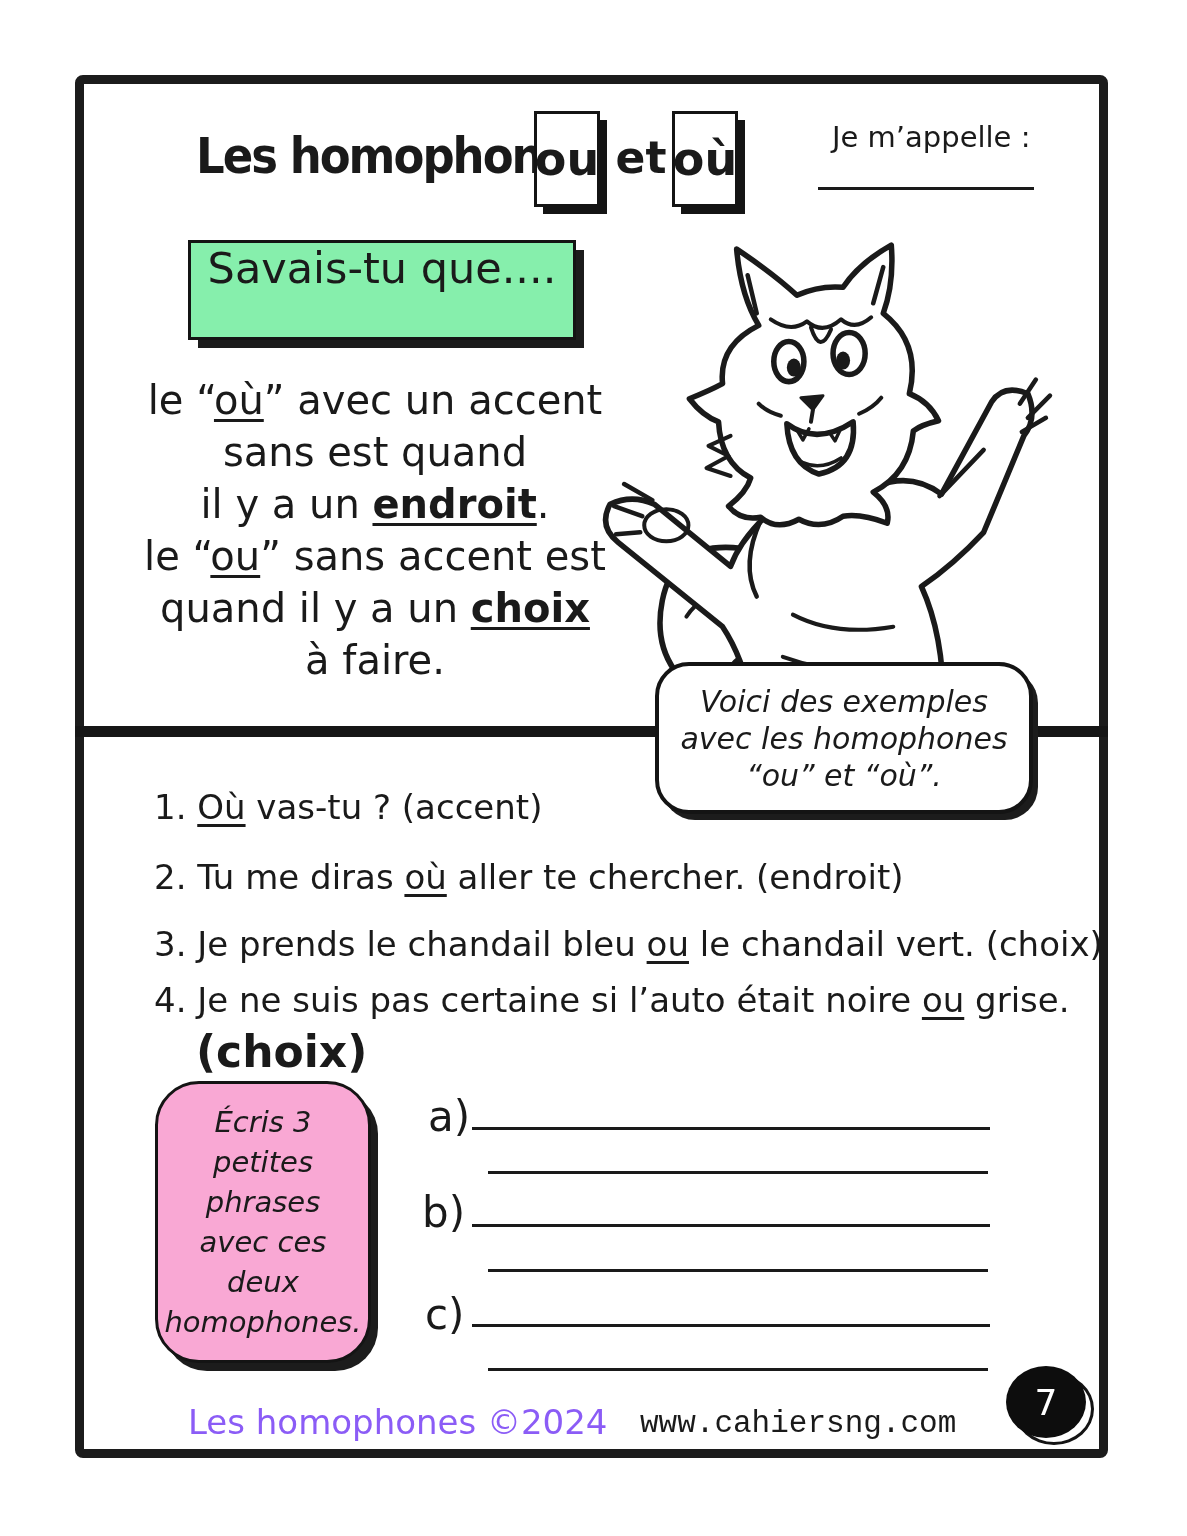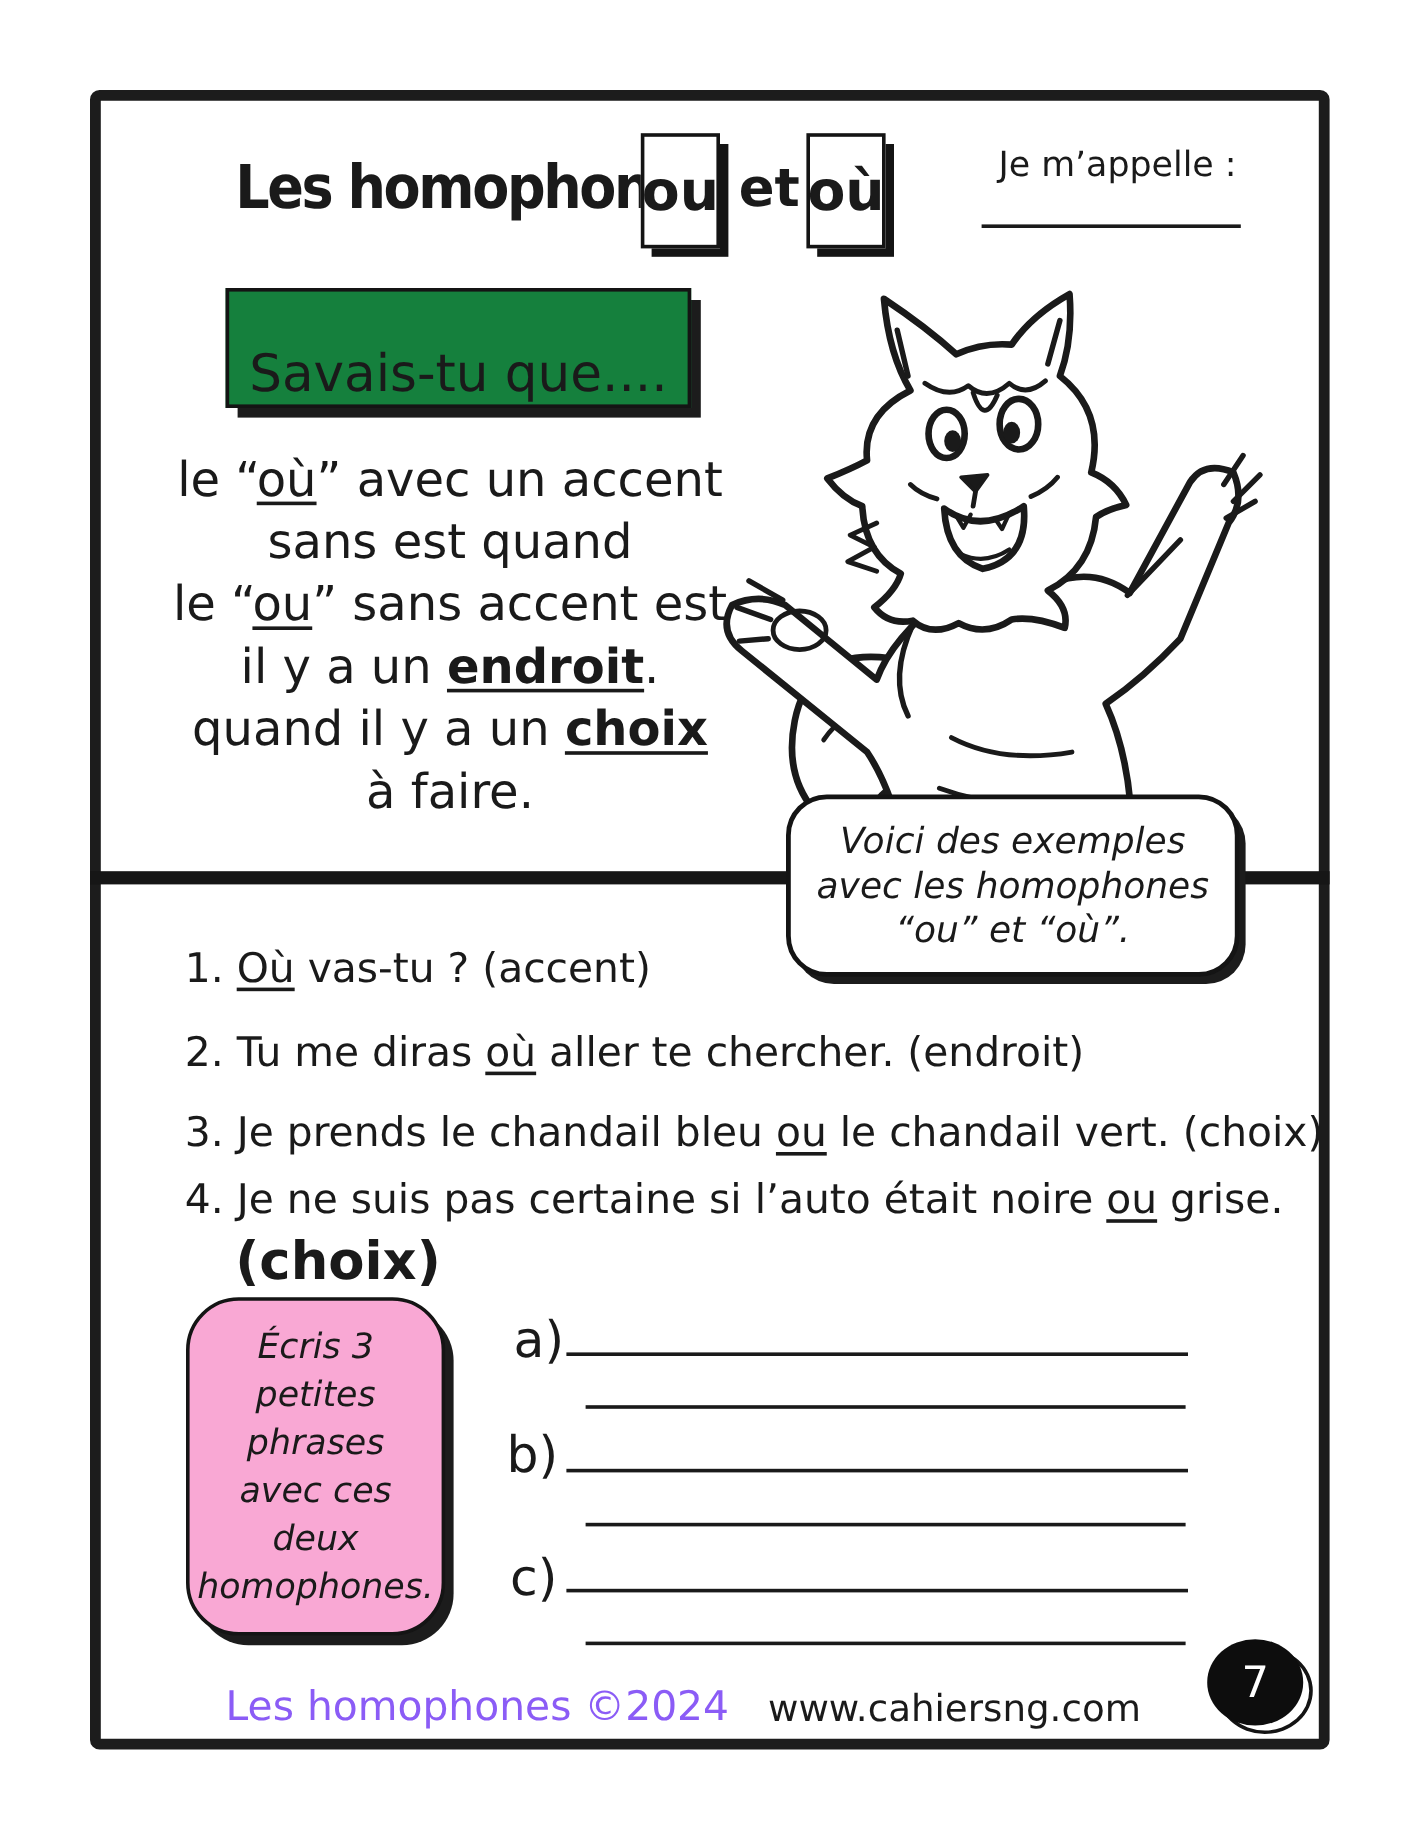--- a/index.html
+++ b/index.html
@@ -26,23 +26,23 @@
   .word-box.first { left:450px; }
   .word-box.second { left:588px; }
   .title-conj {
     position:absolute; left:524px; top:48px; width:66px; text-align:center;
     font-size:44px; font-weight:900;
   }
   .name-label { position:absolute; left:748px; top:36px; font-size:29px; white-space:nowrap; }
   .name-line { position:absolute; left:734px; top:78px; width:216px; height:28px; border-bottom:3px solid #1a1a1a; }
   
   .savais-box {
-    position:absolute; left:104px; top:156px; width:388px; height:100px; background:#15803d;
+    position:absolute; left:104px; top:156px; width:388px; height:100px; background:#86efac;
     border:3px solid #141414; box-shadow:9px 9px 0 -1px #1c1c1c;
-    display:flex; align-items:flex-end; justify-content:center; font-size:43px;
+    display:flex; align-items:flex-start; justify-content:center; font-size:43px;
   }
   
   .explanation {
     position:absolute; left:36px; top:290px; width:510px;
     font-size:40px; line-height:52px; text-align:center;
   }
   .u  { text-decoration:underline; text-underline-offset:5px; text-decoration-thickness:2.5px; }
   .bu { font-weight:bold; text-decoration:underline; text-underline-offset:5px; text-decoration-thickness:2.5px; }
   
   .cat { position:absolute; left:506px; top:148px; width:472px; height:474px; }
@@ -74,21 +74,21 @@
   .lbl-c { left:341px; top:1206px; }
   .ans-line { position:absolute; height:0; border-bottom:3px solid #1a1a1a; }
   .line-a  { left:388px; top:1043px; width:518px; }
   .line-a2 { left:404px; top:1087px; width:500px; }
   .line-b  { left:388px; top:1140px; width:518px; }
   .line-b2 { left:404px; top:1185px; width:500px; }
   .line-c  { left:388px; top:1240px; width:518px; }
   .line-c2 { left:404px; top:1284px; width:500px; }
   
   .footer-copyright { position:absolute; left:104px; top:1318px; font-size:34px; color:#8b5cf6; white-space:nowrap; }
-  .footer-website   { position:absolute; left:556px; top:1322px; font-size:31px; white-space:nowrap; }
+  .footer-website   { position:absolute; left:556px; top:1322px; font-size:31px; white-space:nowrap;font-family:Liberation Mono, monospace; }
   .page-num {
     position:absolute; left:922px; top:1282px; width:80px; height:72px; z-index:4;
   }
   .page-num .disc {
     position:absolute; left:0; top:0; width:80px; height:72px; border-radius:50%;
     background:#0d0d0d; color:#fff; display:flex; align-items:center; justify-content:center;
     font-size:36px; z-index:2;
   }
   .page-num .echo {
     position:absolute; left:8px; top:7px; width:80px; height:72px; border-radius:50%;
@@ -111,22 +111,22 @@
   <div class="name-label">Je m’appelle :</div>
   <div class="name-line"></div>
 
   <div class="savais-box">
     <span>Savais-tu que....</span>
   </div>
 
   <div class="explanation">
     <div><span>le “</span><span class="u">où</span><span>” avec un accent</span></div>
     <div>sans est quand</div>
+    <div><span>il y a un </span><span class="bu">endroit</span><span>.</span></div>
     <div><span>le “</span><span class="u">ou</span><span>” sans accent est</span></div>
-    <div><span>il y a un </span><span class="bu">endroit</span><span>.</span></div>
     <div><span>quand il y a un </span><span class="bu">choix</span></div>
     <div>à faire.</div>
   </div>
 
   <div class="cat">
     <svg viewBox="0 0 470 470" fill="none" stroke="#1a1a1a" stroke-width="5.5" stroke-linecap="round" stroke-linejoin="round">
 
       <path fill="#fff" d="M128,470 Q58,436 72,366 Q84,306 150,314 Q198,322 190,372 Q184,406 152,422 Q130,434 136,470 Z"></path>
       <path d="M96,382 Q112,358 142,354" stroke-width="4"></path>
 

